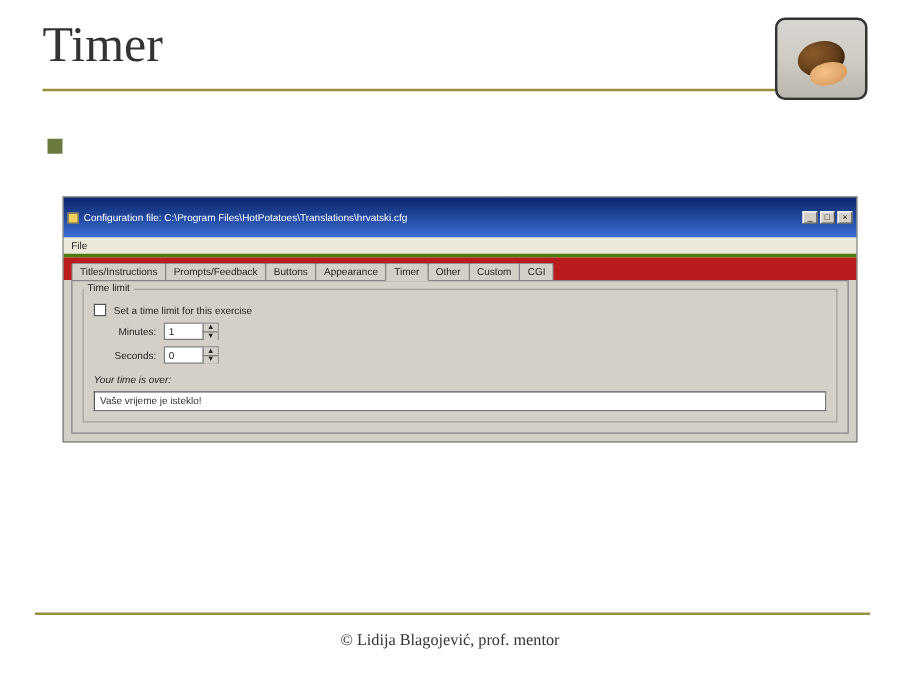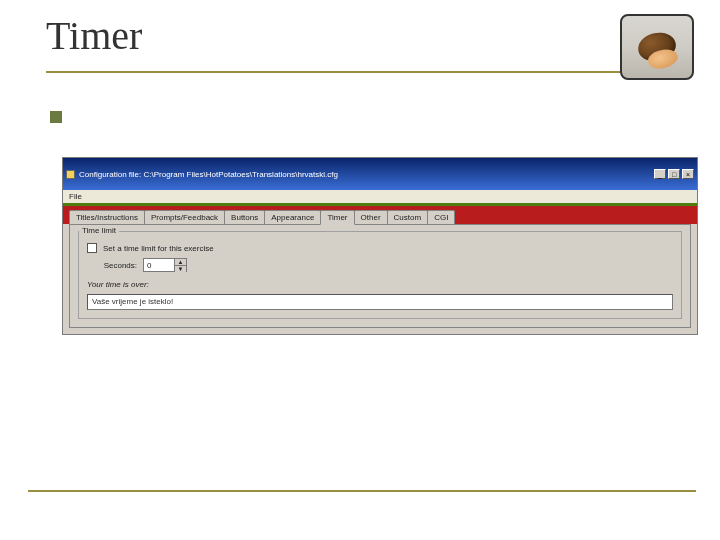--- a/index.html
+++ b/index.html
@@ -7,21 +7,21 @@
     width: 720px;
     height: 540px;
     background: #fff;
     font-family: Georgia, 'Times New Roman', serif;
     position: relative;
     overflow: hidden;
   }
   .slide {
     width: 100%;
     height: 100%;
-    padding: 12px 28px 0 46px;
+    padding: 12px 28px 0 34px;
     position: relative;
   }
   .title {
     font-size: 40px;
     color: #333;
     font-family: Georgia, serif;
     font-weight: normal;
     padding-bottom: 8px;
   }
   .title-underline {
@@ -196,31 +196,42 @@
       <div class="tab">CGI</div>
     </div>
     <div class="panel">
       <div class="group">
         <span class="group-title">Time limit</span>
         <div class="row">
           <div class="chk"></div>
           <span>Set a time limit for this exercise</span>
         </div>
         <div class="row">
+          <span class="lbl">Minutes:</span>
+          <div class="spin">
+            <div class="val">1</div>
+            <div class="btns">
+              <div class="b">▲</div>
+              <div class="b">▼</div>
+            </div>
+          </div>
+        </div>
+        <div class="row">
           <span class="lbl">Seconds:</span>
           <div class="spin">
             <div class="val">0</div>
             <div class="btns">
               <div class="b">▲</div>
               <div class="b">▼</div>
             </div>
           </div>
         </div>
         <div class="row" style="margin-top:8px;font-style:italic;">
           <span>Your time is over:</span>
         </div>
         <div class="tfield">Vaše vrijeme je isteklo!</div>
       </div>
     </div>
   </div>
 
   <div class="bottom-rule"></div>
+  <div class="footer">© Lidija Blagojević, prof. mentor</div>
 </div>
 
 </body></html>

